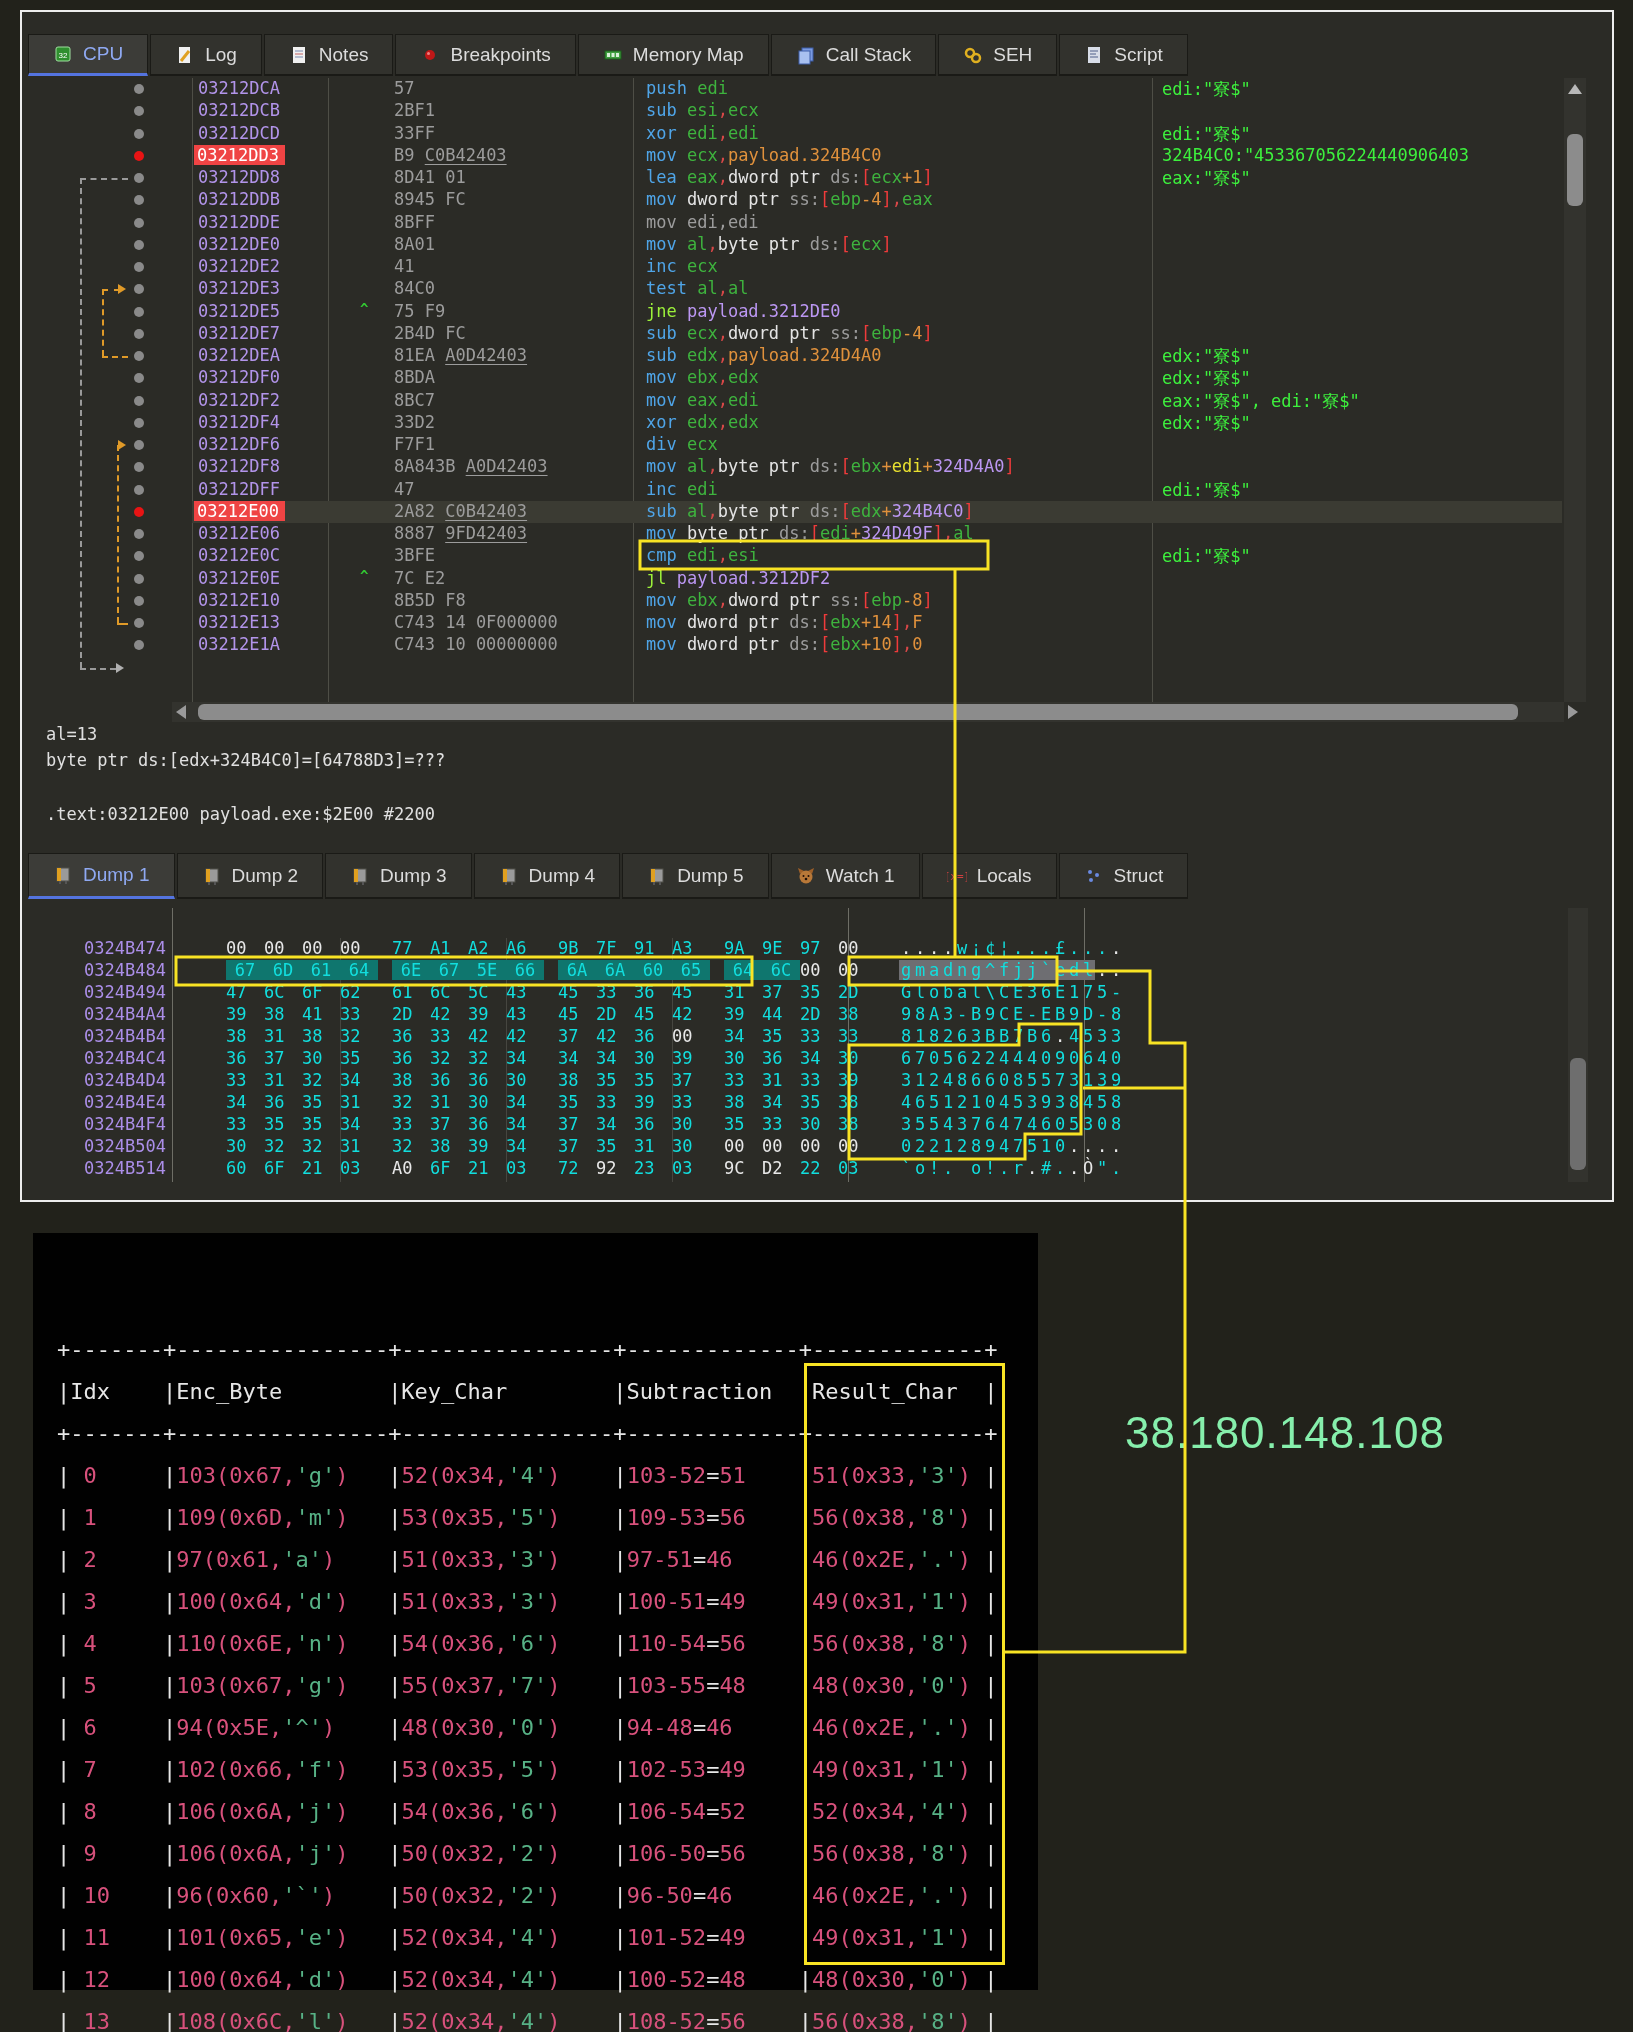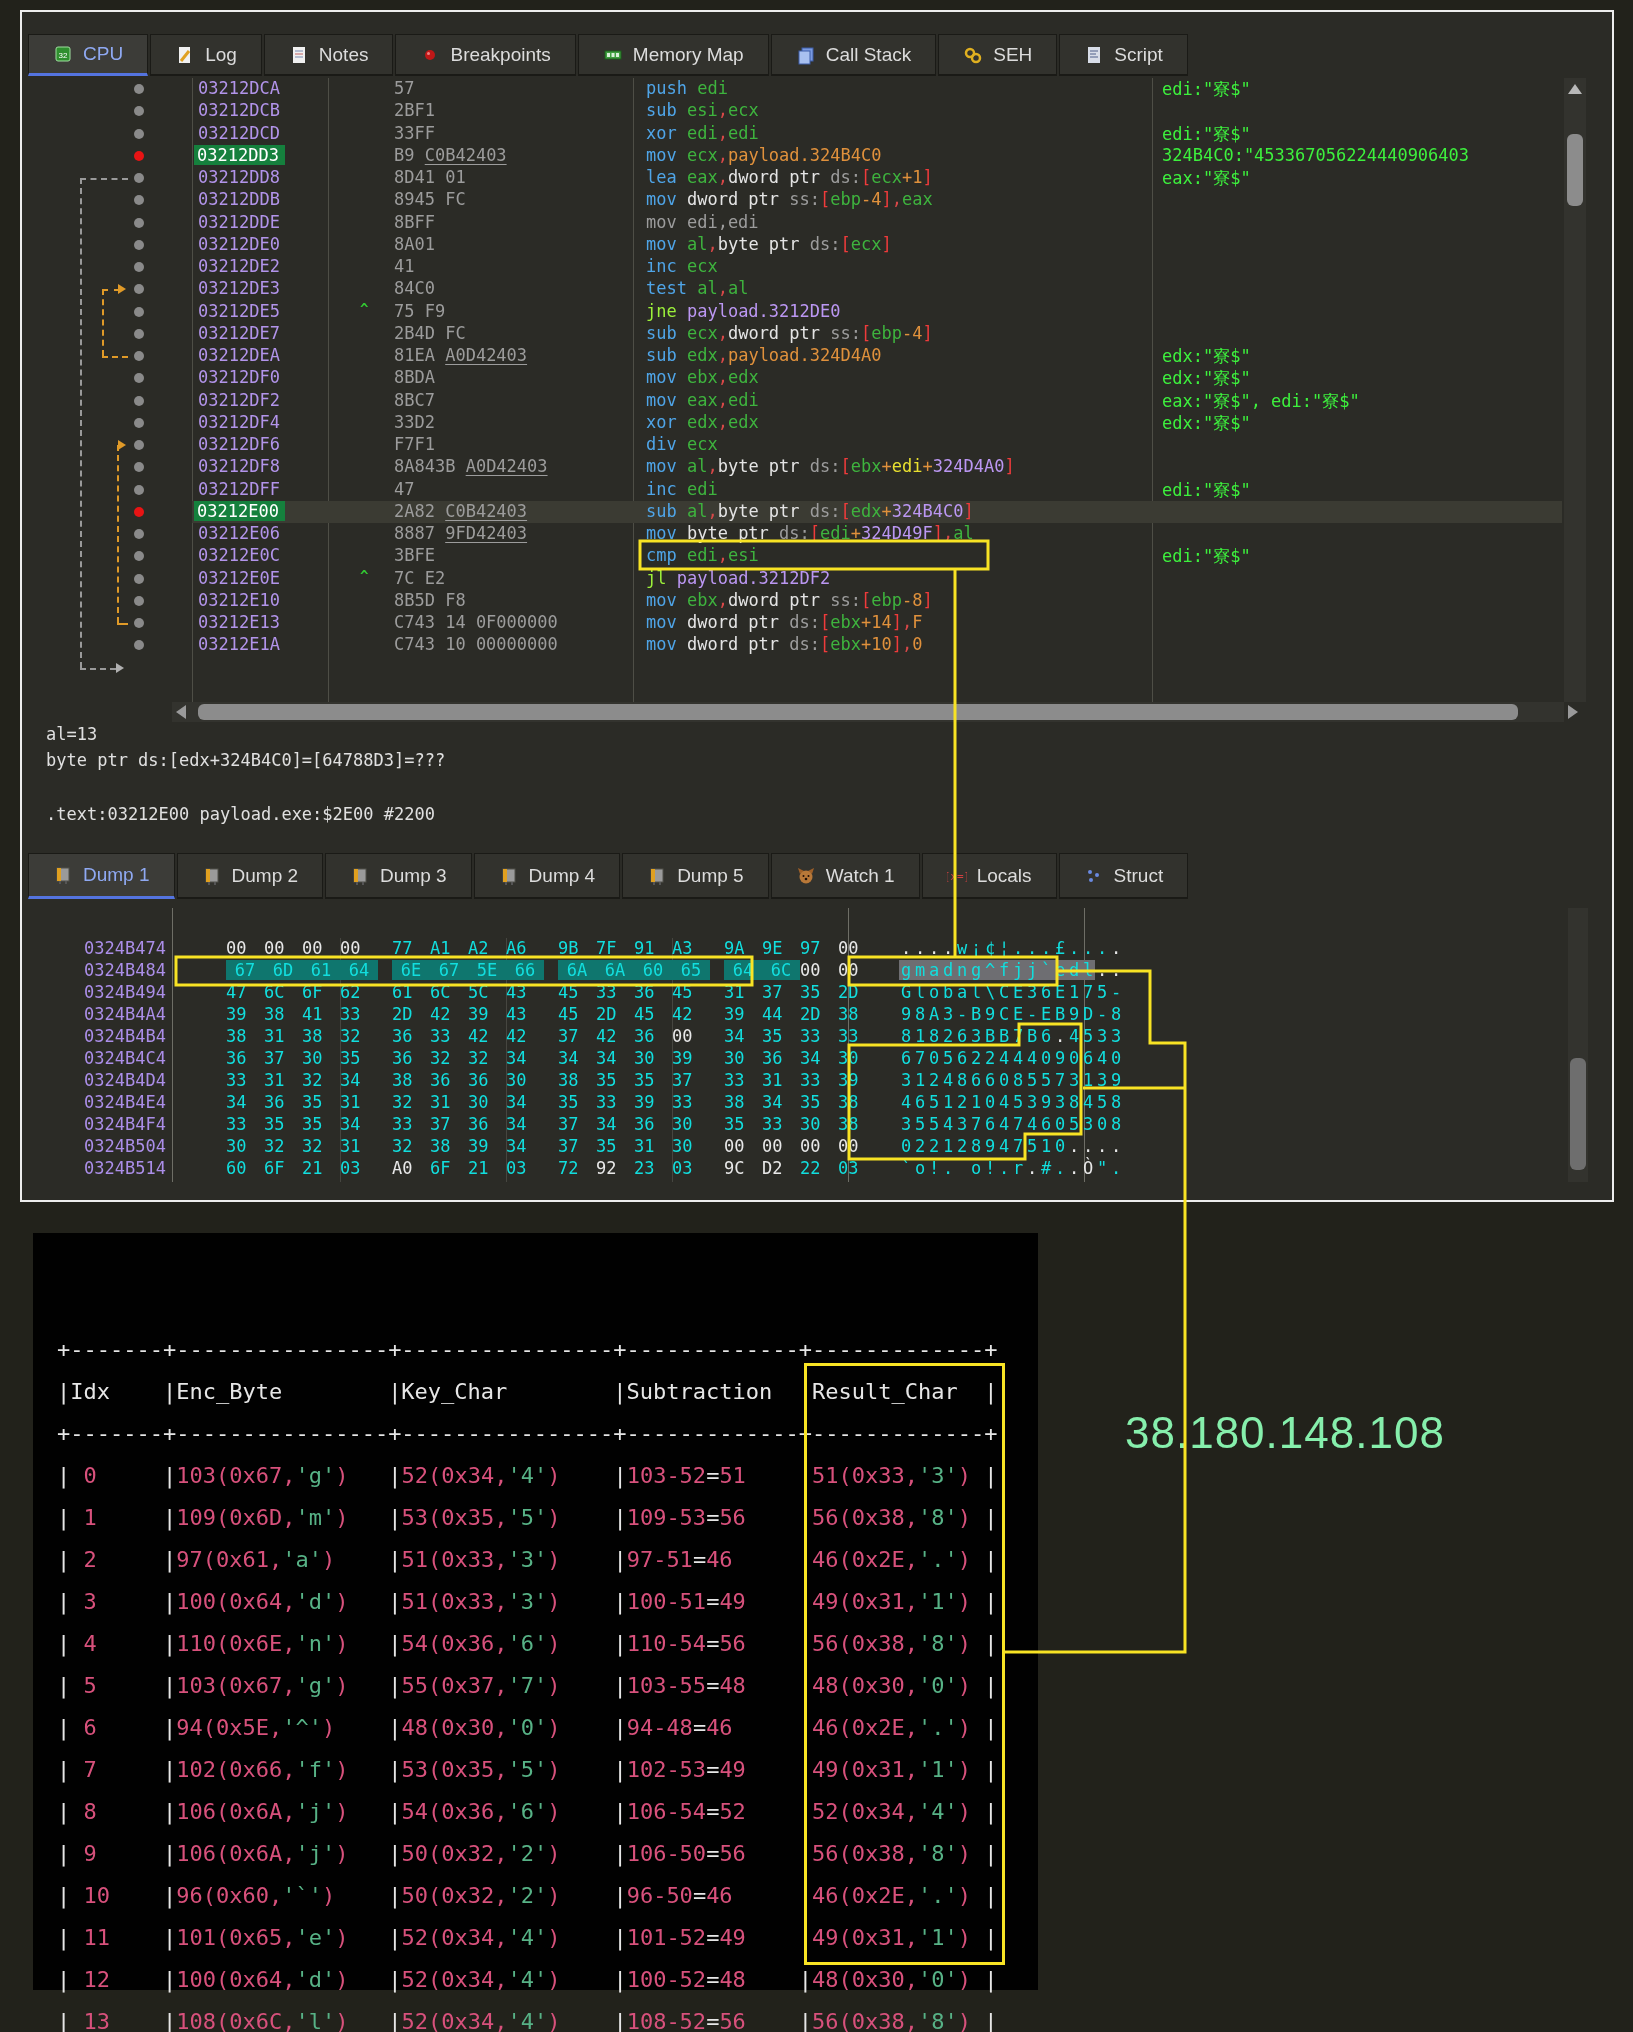--- a/index.html
+++ b/index.html
@@ -18,21 +18,21 @@
   #main-tabs{top:22px;height:42px;}
   #dump-tabs{top:841px;height:46px;}
   
   #disasm{position:absolute;left:0;top:66px;width:1540px;height:624px;overflow:hidden;}
   .vsep{position:absolute;top:0;width:1px;height:624px;background:#4e4e46;}
   .disasm-row{position:relative;height:22.25px;white-space:pre;}
   .disasm-row.sel{background:linear-gradient(to right,transparent 170px,#3b3b33 170px);}
   .dot{position:absolute;left:112px;top:6px;width:10px;height:10px;border-radius:50%;background:#8a8a8a;}
   .dot.red{background:#e81414;}
   .addr{position:absolute;left:176px;color:#b294ea;}
-  .addr.hl{background:#15803d;color:#ffffff;padding:0 6px 0 3px;left:172px;}
+  .addr.hl{background:#ef4444;color:#ffffff;padding:0 6px 0 3px;left:172px;}
   .caret{position:absolute;left:338px;color:#32c832;font-weight:bold;font-size:14px;}
   .bytes{position:absolute;left:372px;color:#9c9c9c;}
   .bu{text-decoration:underline;text-underline-offset:3px;}
   .instr{position:absolute;left:624px;}
   .cmt{position:absolute;left:1140px;color:#3df03d;}
   .tk-m{color:#4fa5e8}.tk-j{color:#9cf03a}.tk-r{color:#3eb33e}.tk-g{color:#9c9c9c}
   .tk-w{color:#e4e4e4}.tk-p{color:#bb97f2}.tk-o{color:#e0913c}.tk-bk{color:#ef3b3b}
   .tk-c{color:#d84848}.tk-y{color:#e8e030}
   
   .jline{position:absolute;pointer-events:none;}

